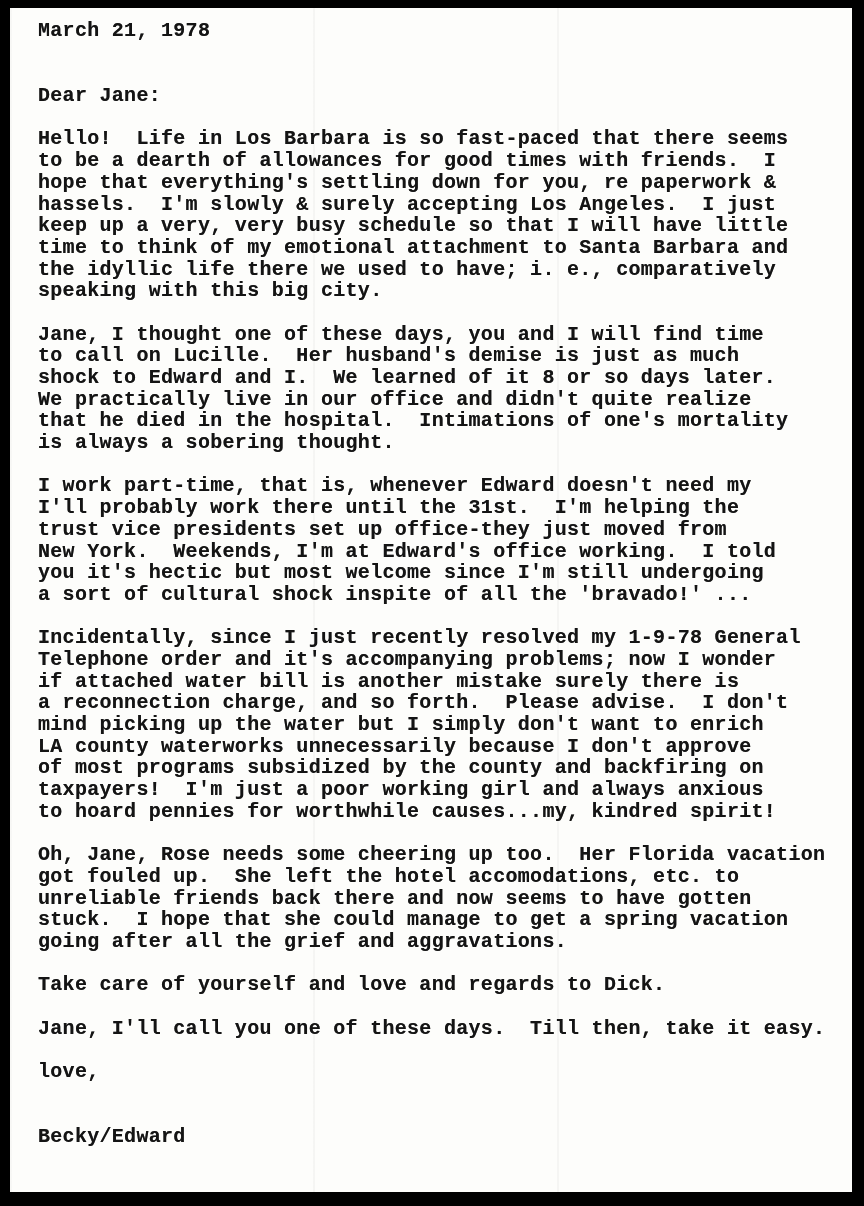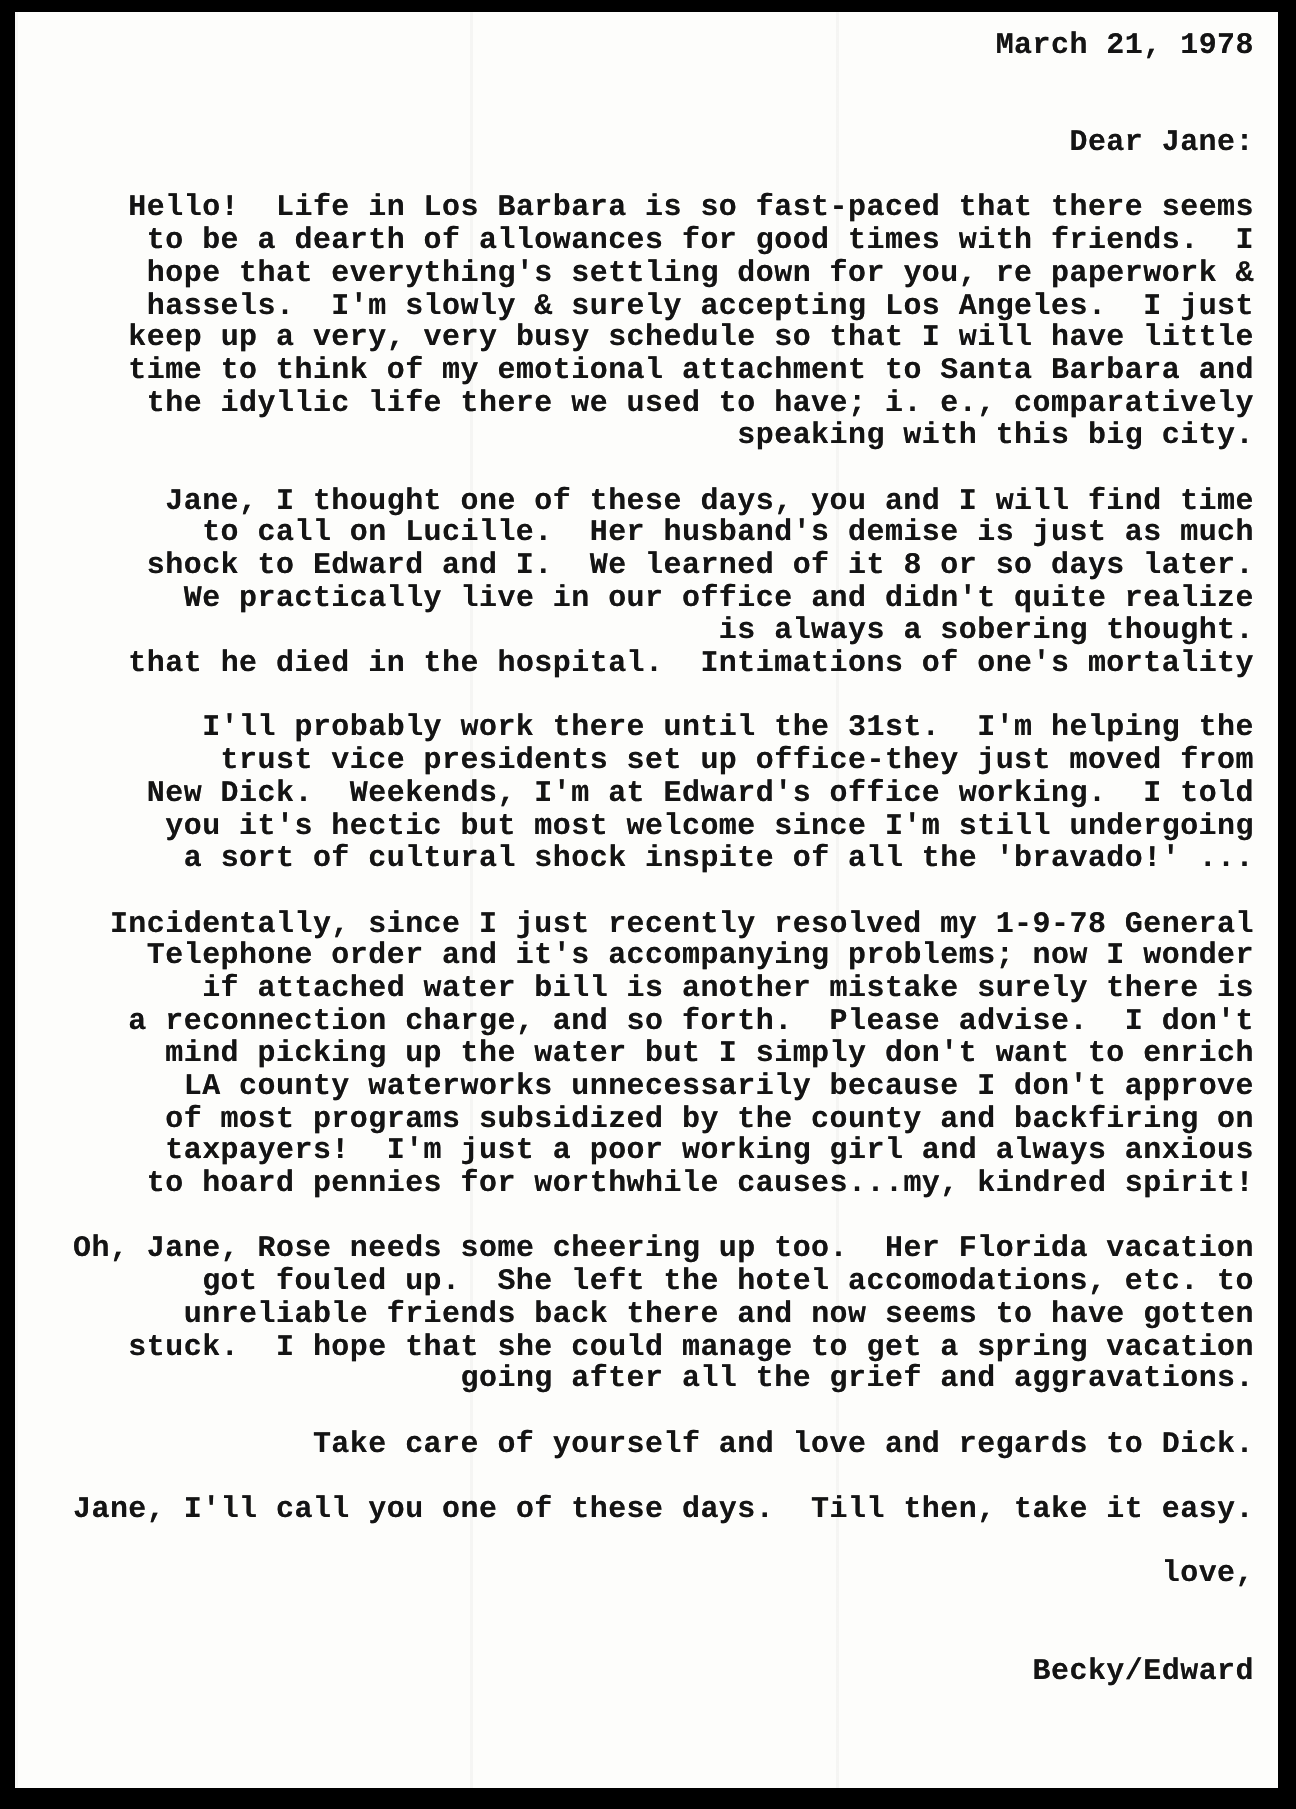--- a/index.html
+++ b/index.html
@@ -25,22 +25,21 @@
     left: 10px;
     right: 12px;
     bottom: 14px;
     background:
       linear-gradient(90deg,
         rgba(0,0,0,0.025) 0 2px, transparent 2px 36%,
         rgba(0,0,0,0.03) 36% calc(36% + 2px), transparent calc(36% + 2px) 65%,
         rgba(0,0,0,0.03) 65% calc(65% + 2px), transparent calc(65% + 2px) 100%),
       #fdfdfb;
     box-sizing: border-box;
-    padding: 12px 16px 0 28px;
-    text-align: right;
+    padding: 12px 0 0 28px;
   }
   .letter-body {
     --lh: 21.7px;
     color: #141414;
     font-size: 20px;
     font-weight: 700;
     letter-spacing: 0.3px;
     line-height: var(--lh);
   }
   .block { margin: 0; }
@@ -72,27 +71,28 @@
         <div class="line">keep up a very, very busy schedule so that I will have little</div>
         <div class="line">time to think of my emotional attachment to Santa Barbara and</div>
         <div class="line">the idyllic life there we used to have; i. e., comparatively</div>
         <div class="line">speaking with this big city.</div>
       </div>
       <div class="block" style="margin-bottom: calc(var(--lh) * 1);">
         <div class="line">Jane, I thought one of these days, you and I will find time</div>
         <div class="line">to call on Lucille.  Her husband's demise is just as much</div>
         <div class="line">shock to Edward and I.  We learned of it 8 or so days later.</div>
         <div class="line">We practically live in our office and didn't quite realize</div>
+        <div class="line">that he died in the hospital.  Intimations of one's mortality</div>
         <div class="line">is always a sobering thought.</div>
-        <div class="line">that he died in the hospital.  Intimations of one's mortality</div>
       </div>
       <div class="block" style="margin-bottom: calc(var(--lh) * 1);">
+        <div class="line">I work part-time, that is, whenever Edward doesn't need my</div>
         <div class="line">I'll probably work there until the 31st.  I'm helping the</div>
         <div class="line">trust vice presidents set up office-they just moved from</div>
-        <div class="line">New Dick.  Weekends, I'm at Edward's office working.  I told</div>
+        <div class="line">New York.  Weekends, I'm at Edward's office working.  I told</div>
         <div class="line">you it's hectic but most welcome since I'm still undergoing</div>
         <div class="line">a sort of cultural shock inspite of all the 'bravado!' ...</div>
       </div>
       <div class="block" style="margin-bottom: calc(var(--lh) * 1);">
         <div class="line">Incidentally, since I just recently resolved my 1-9-78 General</div>
         <div class="line">Telephone order and it's accompanying problems; now I wonder</div>
         <div class="line">if attached water bill is another mistake surely there is</div>
         <div class="line">a reconnection charge, and so forth.  Please advise.  I don't</div>
         <div class="line">mind picking up the water but I simply don't want to enrich</div>
         <div class="line">LA county waterworks unnecessarily because I don't approve</div>

